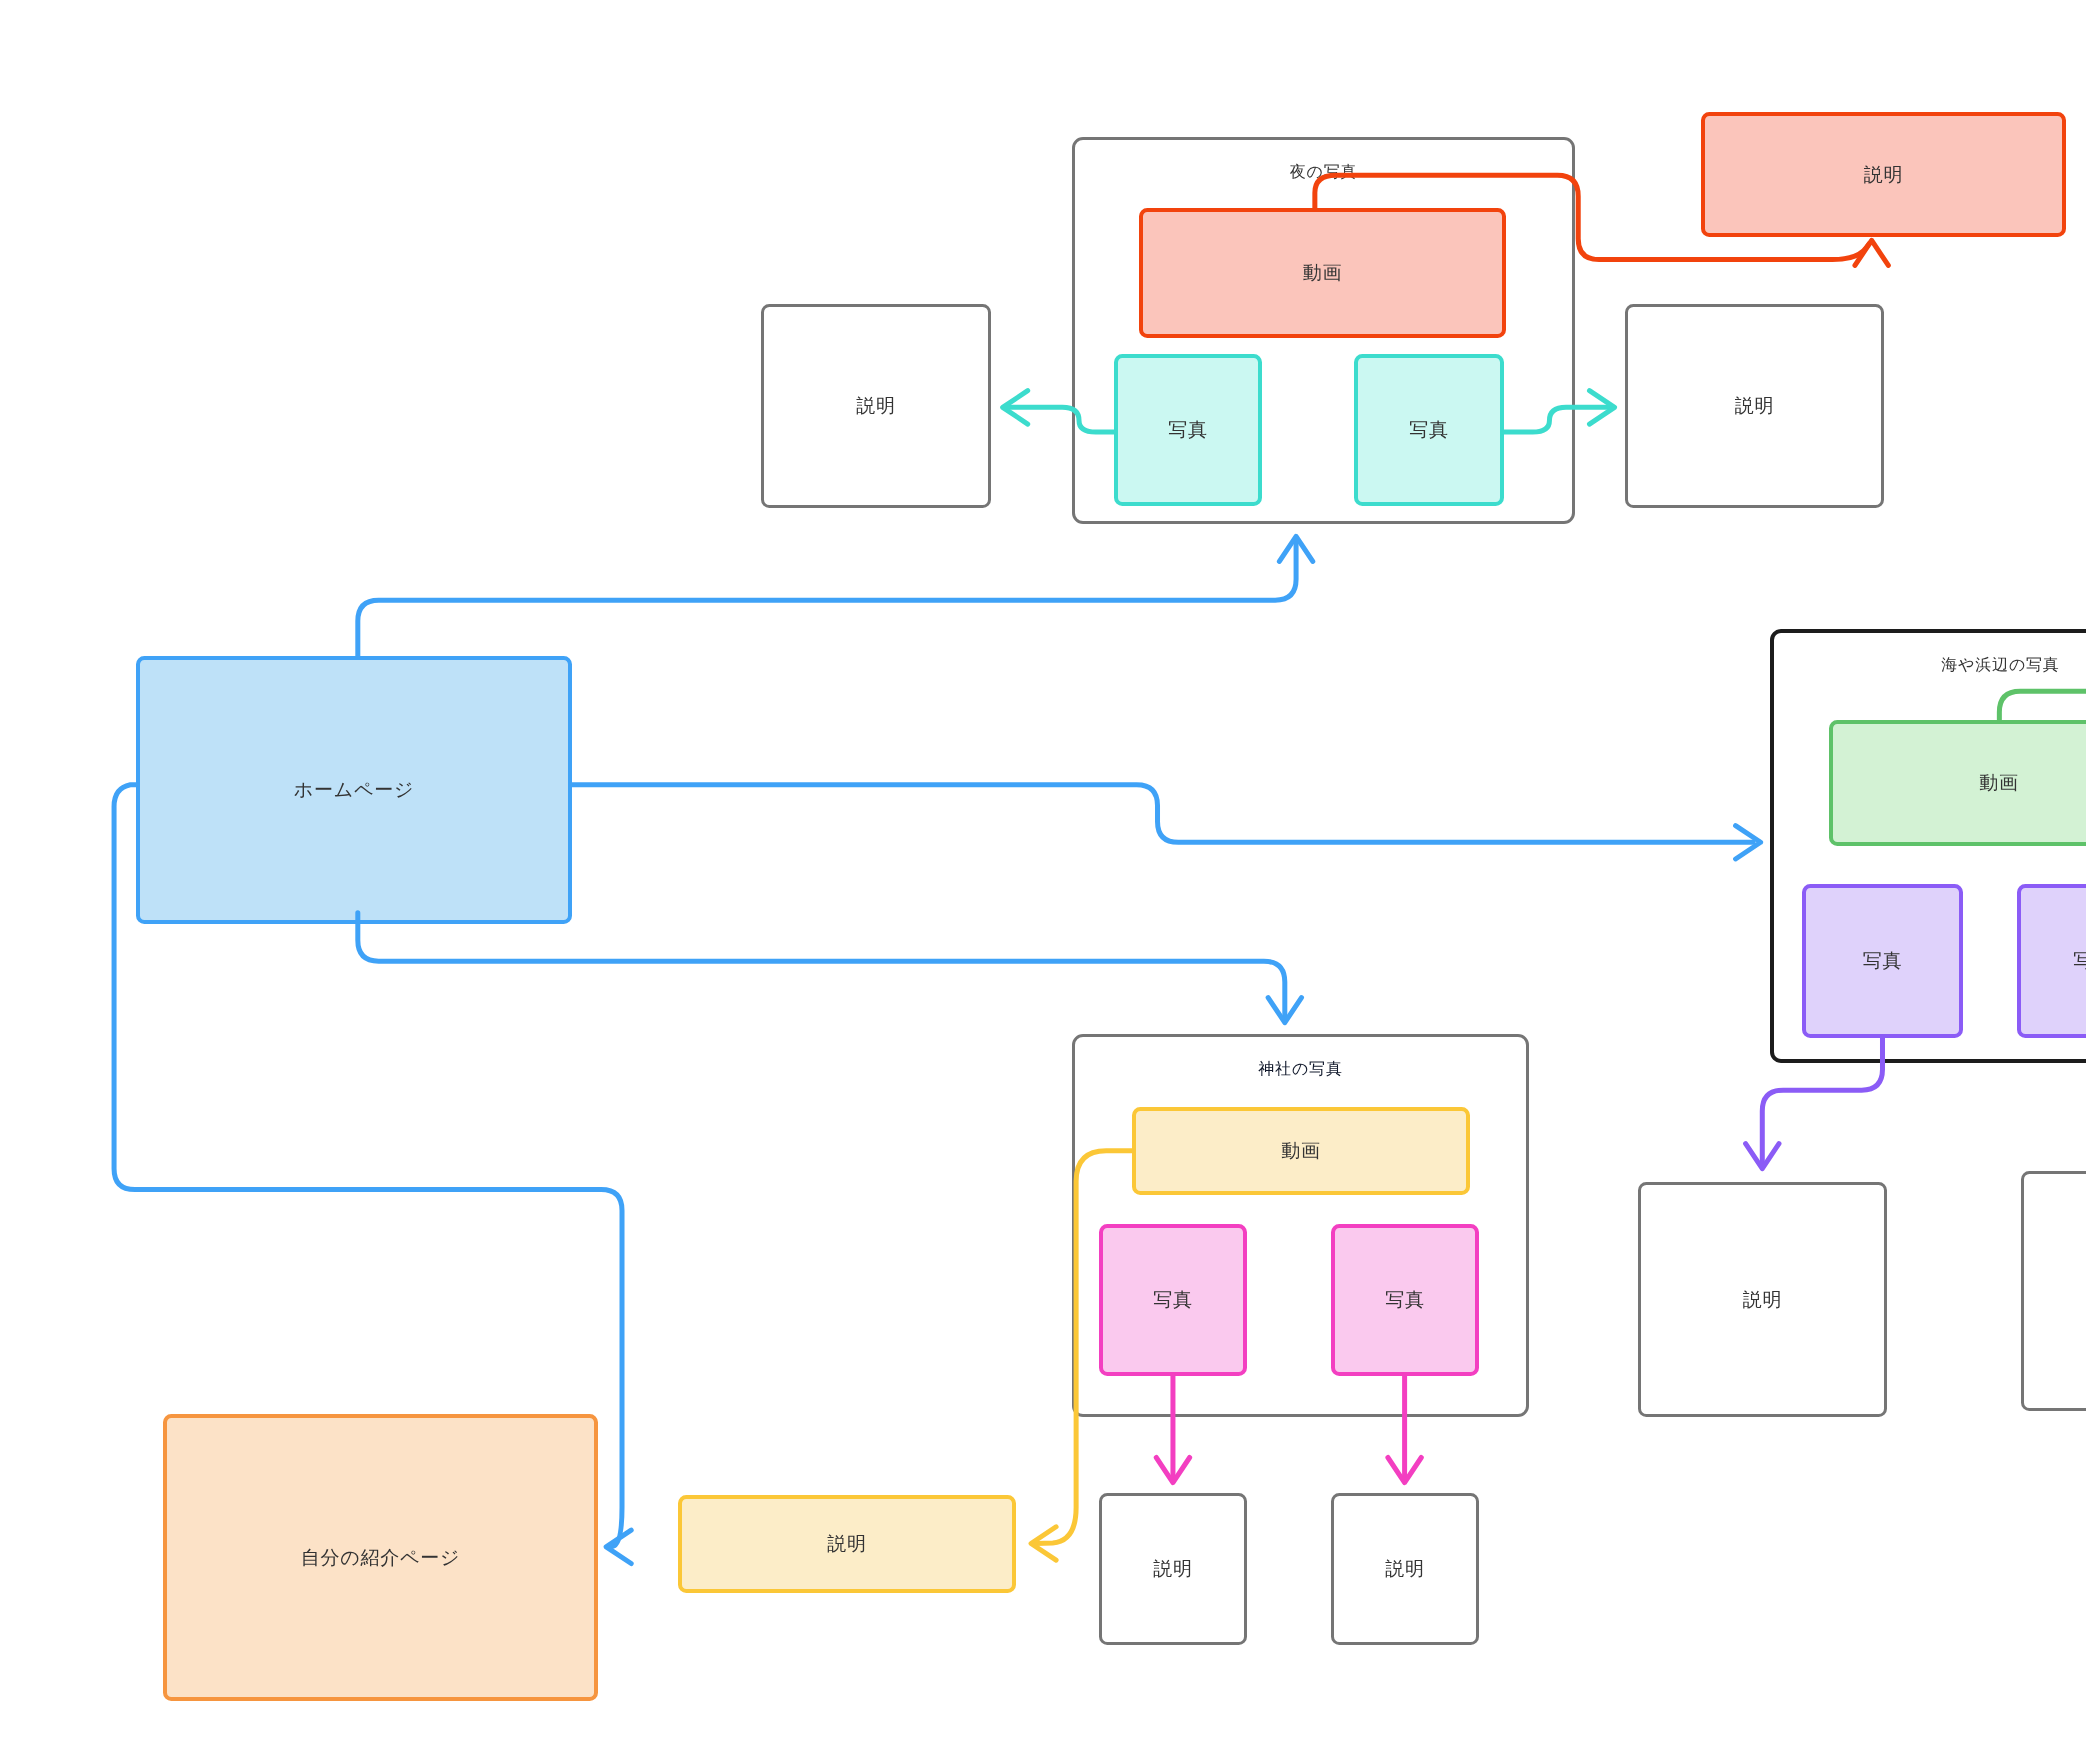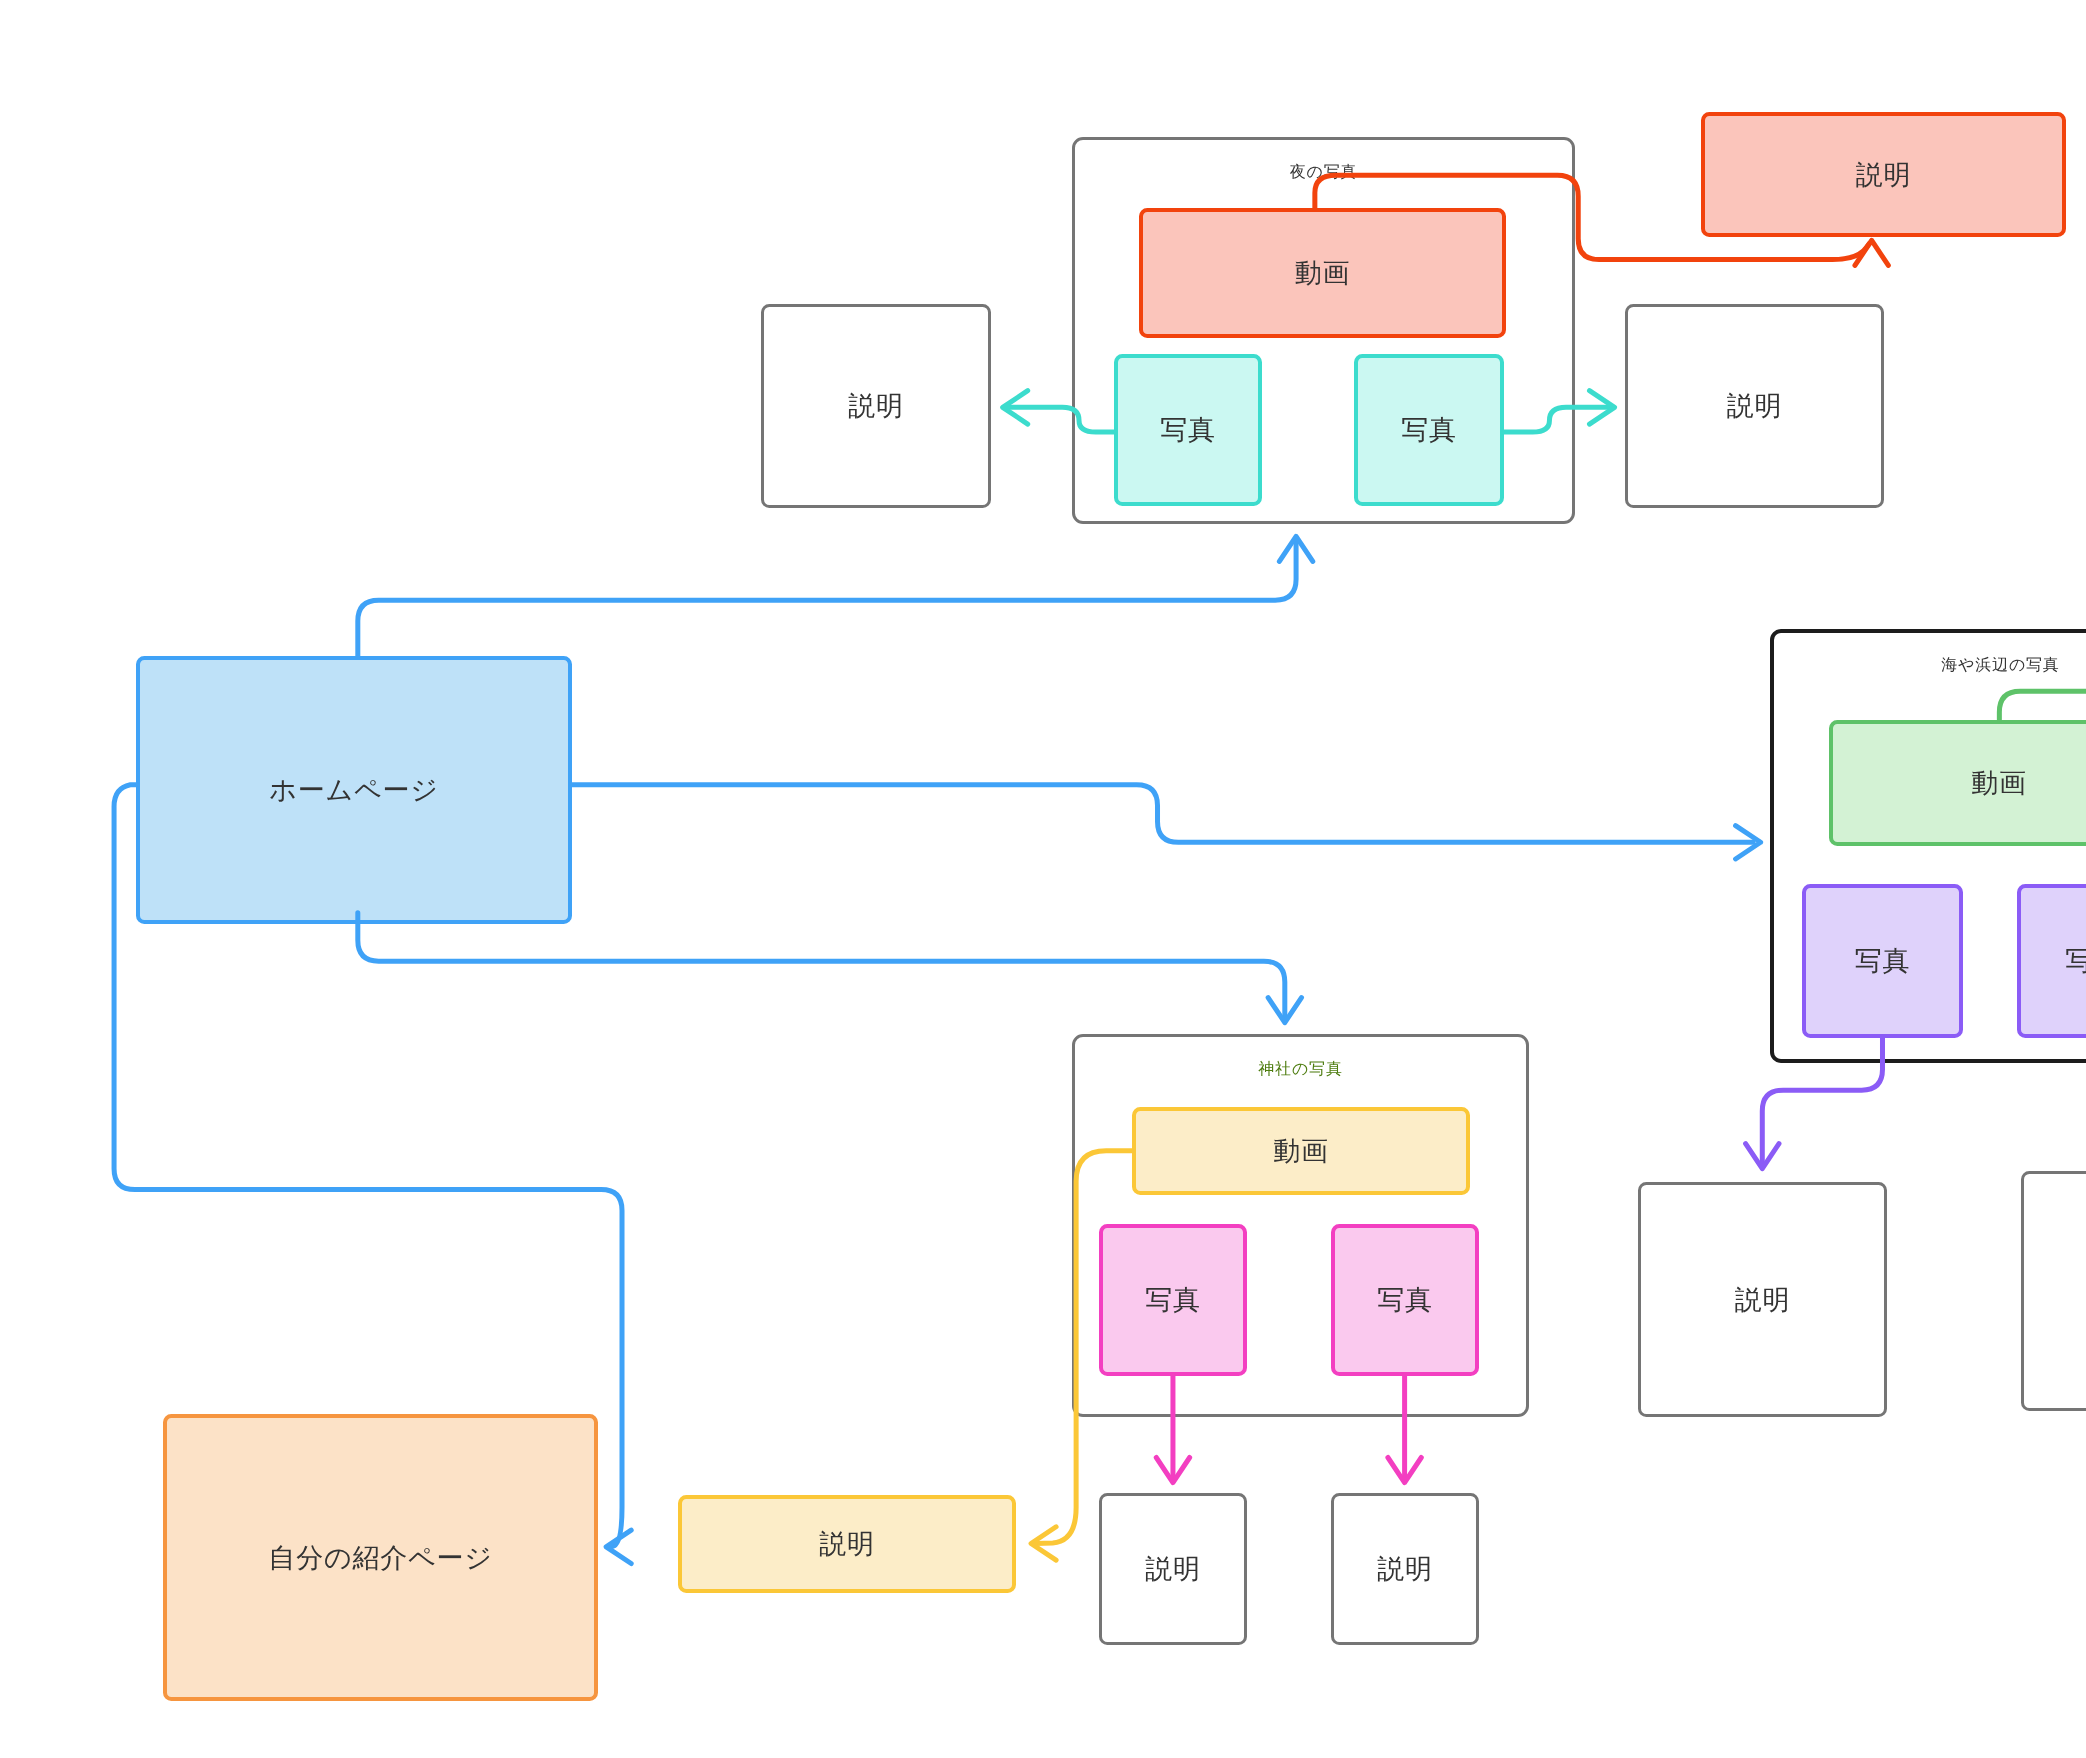--- a/index.html
+++ b/index.html
@@ -34,21 +34,21 @@
   }
   .node {
     position: absolute;
     box-sizing: border-box;
     border-radius: 8.3px;
     display: flex;
     align-items: center;
     justify-content: center;
   }
   .node-label {
-    font-size: 27px;
+    font-size: 19px;
     color: #333333;
     letter-spacing: 0.8px;
     white-space: nowrap;
   }
   #edges-layer {
     position: absolute;
     left: 0;
     top: 0;
     pointer-events: none;
   }
@@ -63,21 +63,21 @@
 
 <div class="canvas" style="width: 2795px; height: 1758px; background: rgb(255, 255, 255);">
   <div id="groups-layer">
       <div class="group" style="left: 1072px; top: 137px; width: 503px; height: 387px; border: 3.8px solid rgb(117, 117, 117);">
         <div class="group-title" style="color: rgb(51, 51, 51);">夜の写真</div>
       </div>
       <div class="group" style="left: 1770px; top: 629px; width: 461px; height: 434px; border: 4.2px solid rgb(28, 28, 28);">
         <div class="group-title" style="color: rgb(51, 51, 51);">海や浜辺の写真</div>
       </div>
       <div class="group" style="left: 1072px; top: 1034px; width: 457px; height: 383px; border: 3.8px solid rgb(117, 117, 117);">
-        <div class="group-title" style="color: #4d7c0f;">神社の写真</div>
+        <div class="group-title" style="color: #0f172a;">神社の写真</div>
       </div>
     </div>
   <div id="nodes-layer">
       <div class="node" style="left: 136px; top: 656px; width: 436px; height: 268px; background: rgb(190, 225, 248); border: 4.6px solid rgb(63, 162, 247);">
         <span class="node-label" style="color: rgb(51, 51, 51);">ホームページ</span>
       </div>
       <div class="node" style="left: 163px; top: 1414px; width: 435px; height: 287px; background: rgb(252, 226, 199); border: 4.6px solid rgb(246, 149, 63);">
         <span class="node-label" style="color: rgb(51, 51, 51);">自分の紹介ページ</span>
       </div>
       <div class="node" style="left: 1139px; top: 208px; width: 367px; height: 130px; background: rgb(251, 197, 187); border: 4.6px solid rgb(242, 67, 13);">

